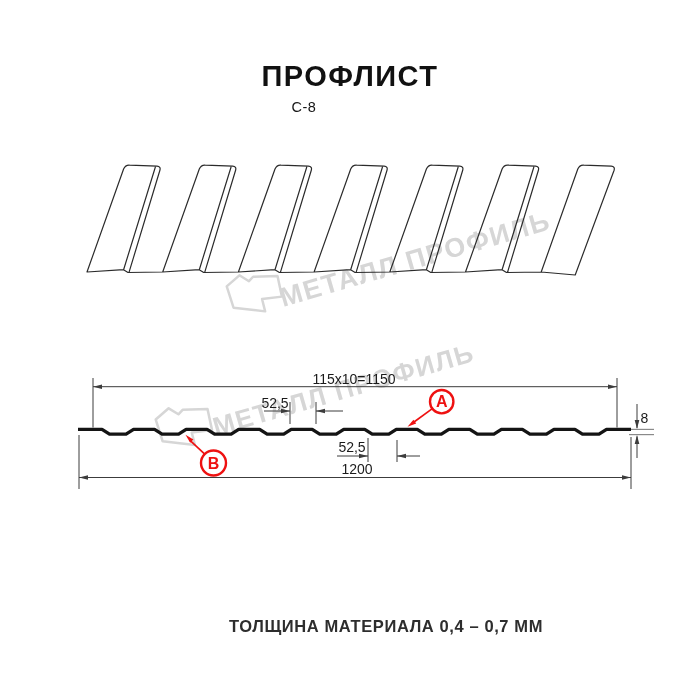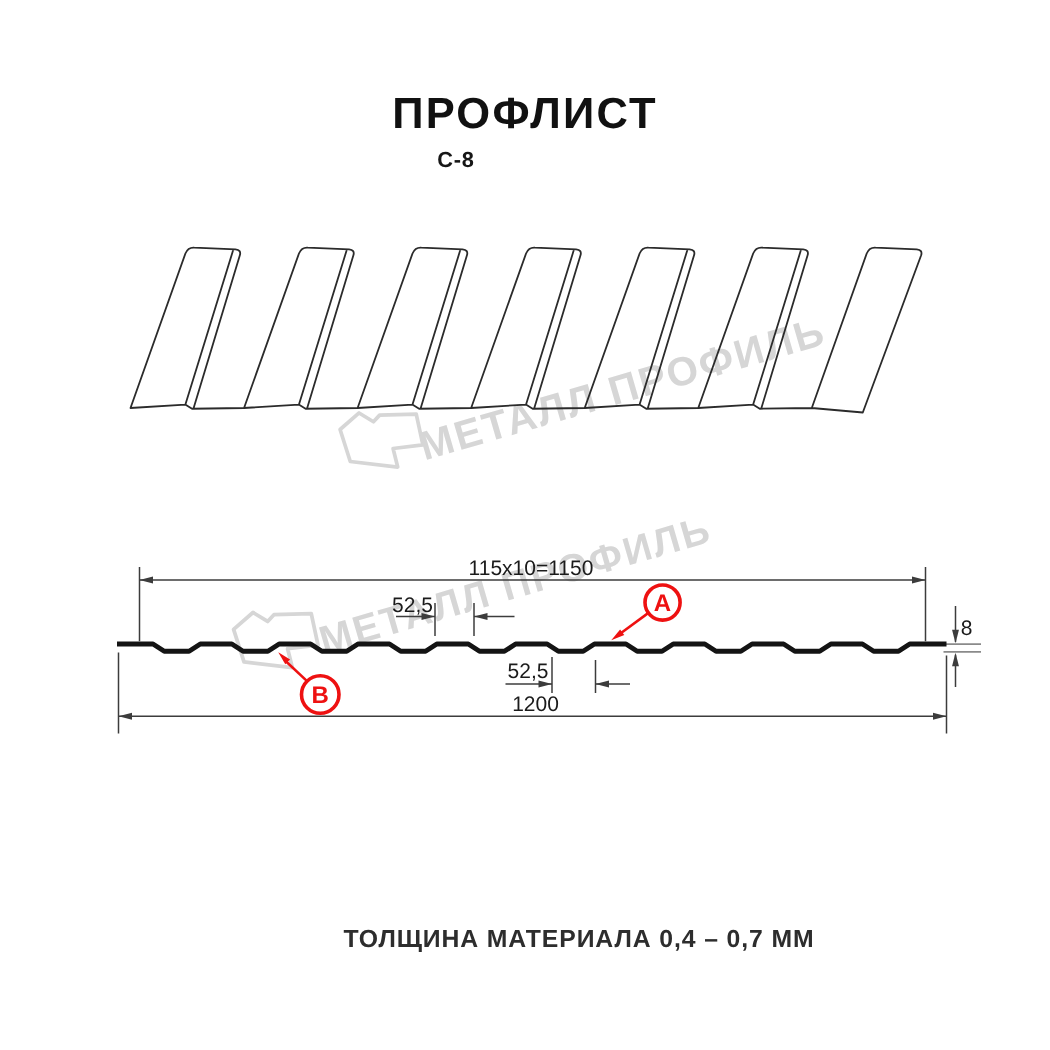--- a/index.html
+++ b/index.html
@@ -1,21 +1,21 @@
 <!DOCTYPE html>
 <html style="--line: #2b2b2b; --prof: #141414; --dim: #3c3c3c; --red: #ee1111; --wm: #d6d6d6;"><head>
 <meta charset="utf-8">
 <style>
   html,body{margin:0;padding:0;background:#fff;}
   .canvas{position:relative;width:700px;height:700px;background:#fff;overflow:hidden;
           font-family:"Liberation Sans",sans-serif;}
   .title{position:absolute;top:60px;left:0;width:700px;text-align:center;
          font-size:29px;font-weight:700;letter-spacing:1.5px;color:#111;}
   .subtitle{position:absolute;top:99px;left:0;width:608px;text-align:center;
-         font-size:14.5px;font-weight:700;letter-spacing:0.5px;color:#161616;}
+         font-size:14.5px;font-weight:400;letter-spacing:0.5px;color:#161616;}
   .footer{position:absolute;top:617px;left:0;width:700px;text-align:center;
          font-size:16.5px;font-weight:700;letter-spacing:0.6px;color:#2d2d2d;margin-left:36px;}
   svg{position:absolute;left:0;}
   .svg3d{top:140px;}
   .svg2{top:340px;}
   .wmpath{stroke:var(--wm);stroke-width:2.4;fill:none;stroke-linejoin:round;}
   .wmtext{fill:var(--wm);font-weight:700;letter-spacing:1.5px;}
   .ribs{stroke:var(--line);stroke-width:1.2;fill:none;stroke-linejoin:round;stroke-linecap:round;}
   .prof{stroke:var(--prof);stroke-width:3.3;fill:none;stroke-linejoin:round;stroke-linecap:butt;}
   .dimline{stroke:var(--dim);stroke-width:1;fill:none;}

